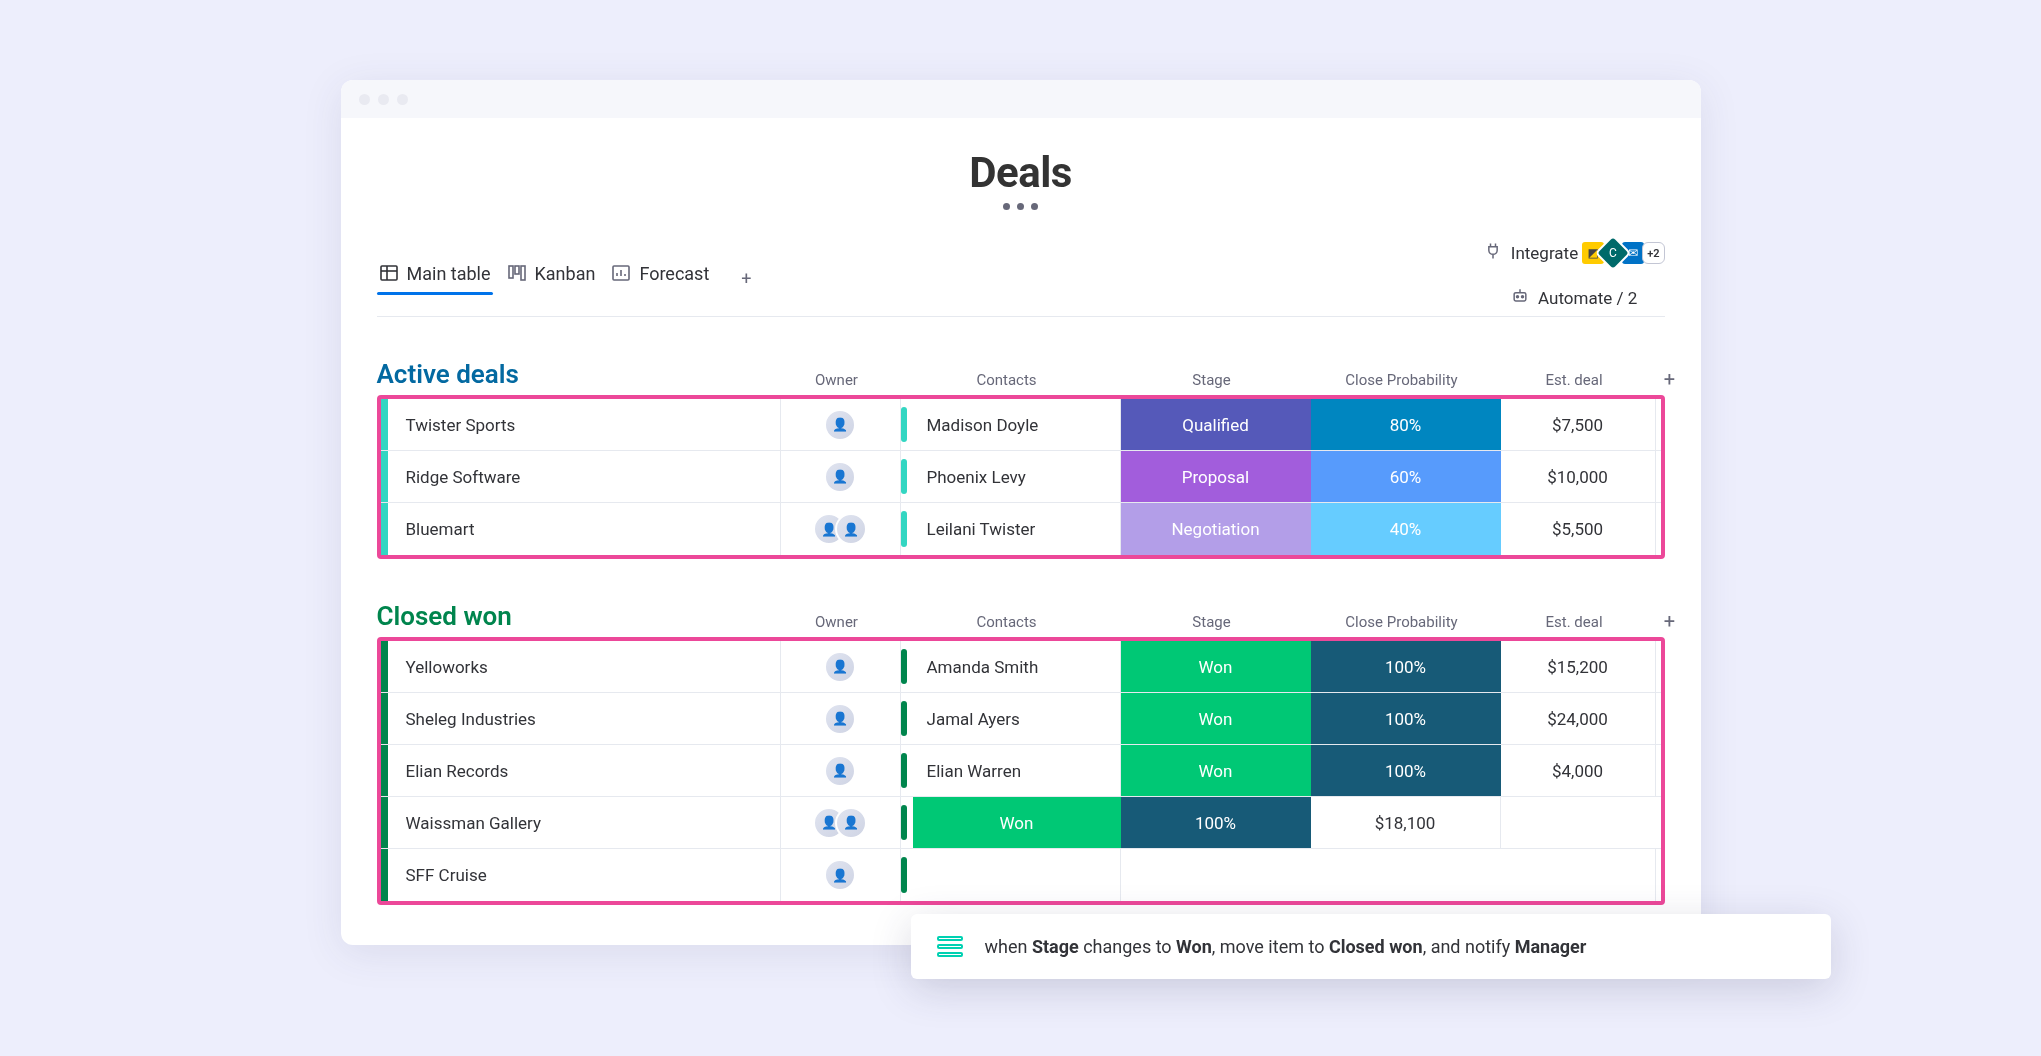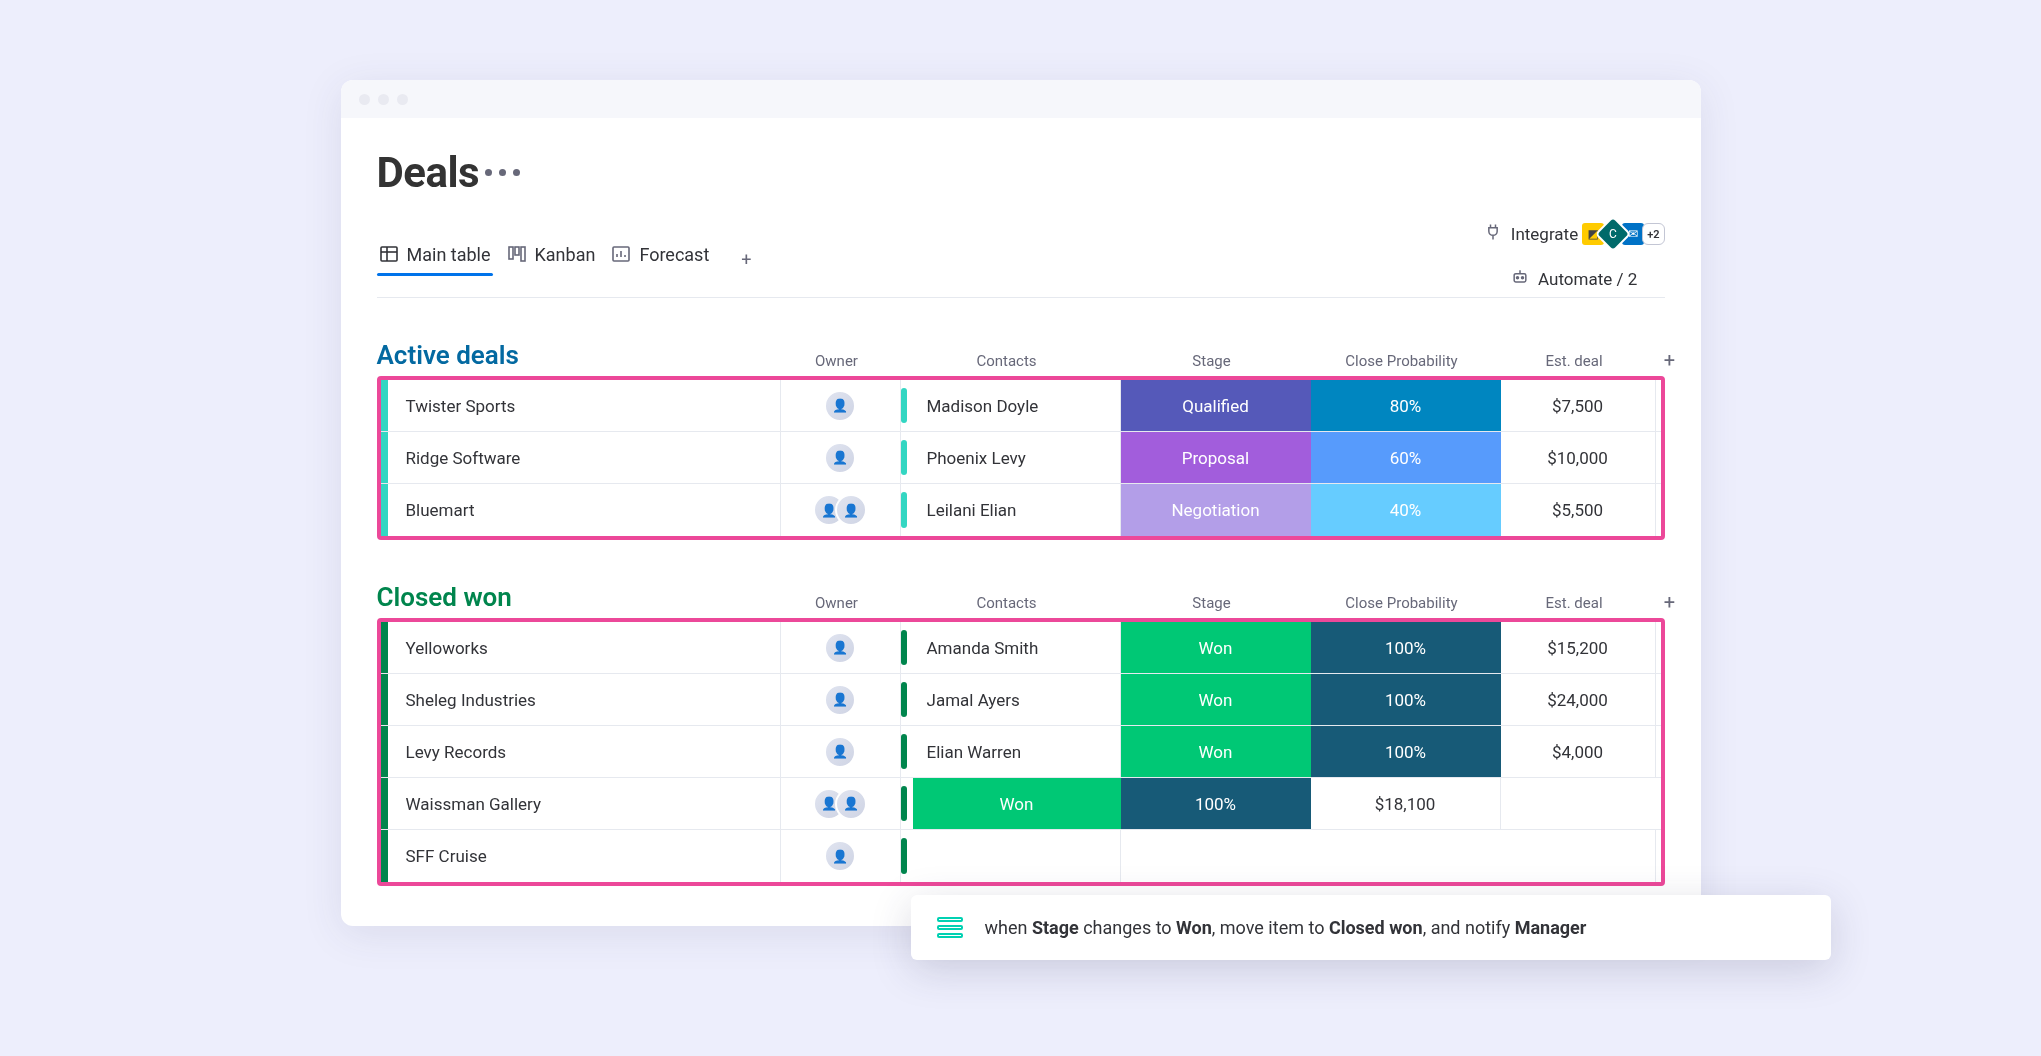--- a/index.html
+++ b/index.html
@@ -24,21 +24,21 @@
       height: 38px;
       background: #f6f7fb;
       border-radius: 12px 12px 0 0;
       display: flex;
       align-items: center;
       padding-left: 18px;
       gap: 8px;
     }
     .titlebar .dot { width: 11px; height: 11px; border-radius: 50%; background: #e9eaf1; }
     .content { padding: 30px 36px 40px 36px; }
-    .header-row { display: flex; align-items: center; }
+    .header-row { display: flex; justify-content: space-between; align-items: center; flex-direction: column; }
     .page-title { font-size: 42px; font-weight: 700; letter-spacing: -0.5px; color: #333; }
     .more-dots { display: flex; gap: 7px; padding: 6px; cursor: pointer; }
     .more-dots span { width: 7px; height: 7px; border-radius: 50%; background: #676879; }
     .tabs-row {
       display: flex;
       align-items: center;
       border-bottom: 1px solid #e6e9ef;
       margin-top: 24px;
       position: relative;
     }
@@ -297,21 +297,21 @@
             <div class="cell-owner">
               <div class="avatar-pair">
                 <div class="avatar-circle">👤</div>
                 <div class="avatar-circle">👤</div>
               </div>
             </div>
             <div class="cell-contacts-bar">
               <div class="contacts-pill"></div>
             </div>
             <div class="cell-contacts">
-              <span>Leilani Elian</span>
+              <span>Leilani Twister</span>
             </div>
             <div class="cell-stage stage-negotiation">
               <span>Negotiation</span>
             </div>
             <div class="cell-prob prob-40">
               <span>40%</span>
             </div>
             <div class="cell-est">
               <span>$5,500</span>
             </div>
@@ -381,21 +381,21 @@
               <span>100%</span>
             </div>
             <div class="cell-est">
               <span>$24,000</span>
             </div>
             <div class="cell-spacer"></div>
           </div>
           <div class="row">
             <div class="group-bar"></div>
             <div class="cell-name">
-              <span>Levy Records</span>
+              <span>Elian Records</span>
             </div>
             <div class="cell-owner">
               <div class="avatar">
                 <div class="avatar-circle">👤</div>
               </div>
             </div>
             <div class="cell-contacts-bar">
               <div class="contacts-pill"></div>
             </div>
             <div class="cell-contacts">

